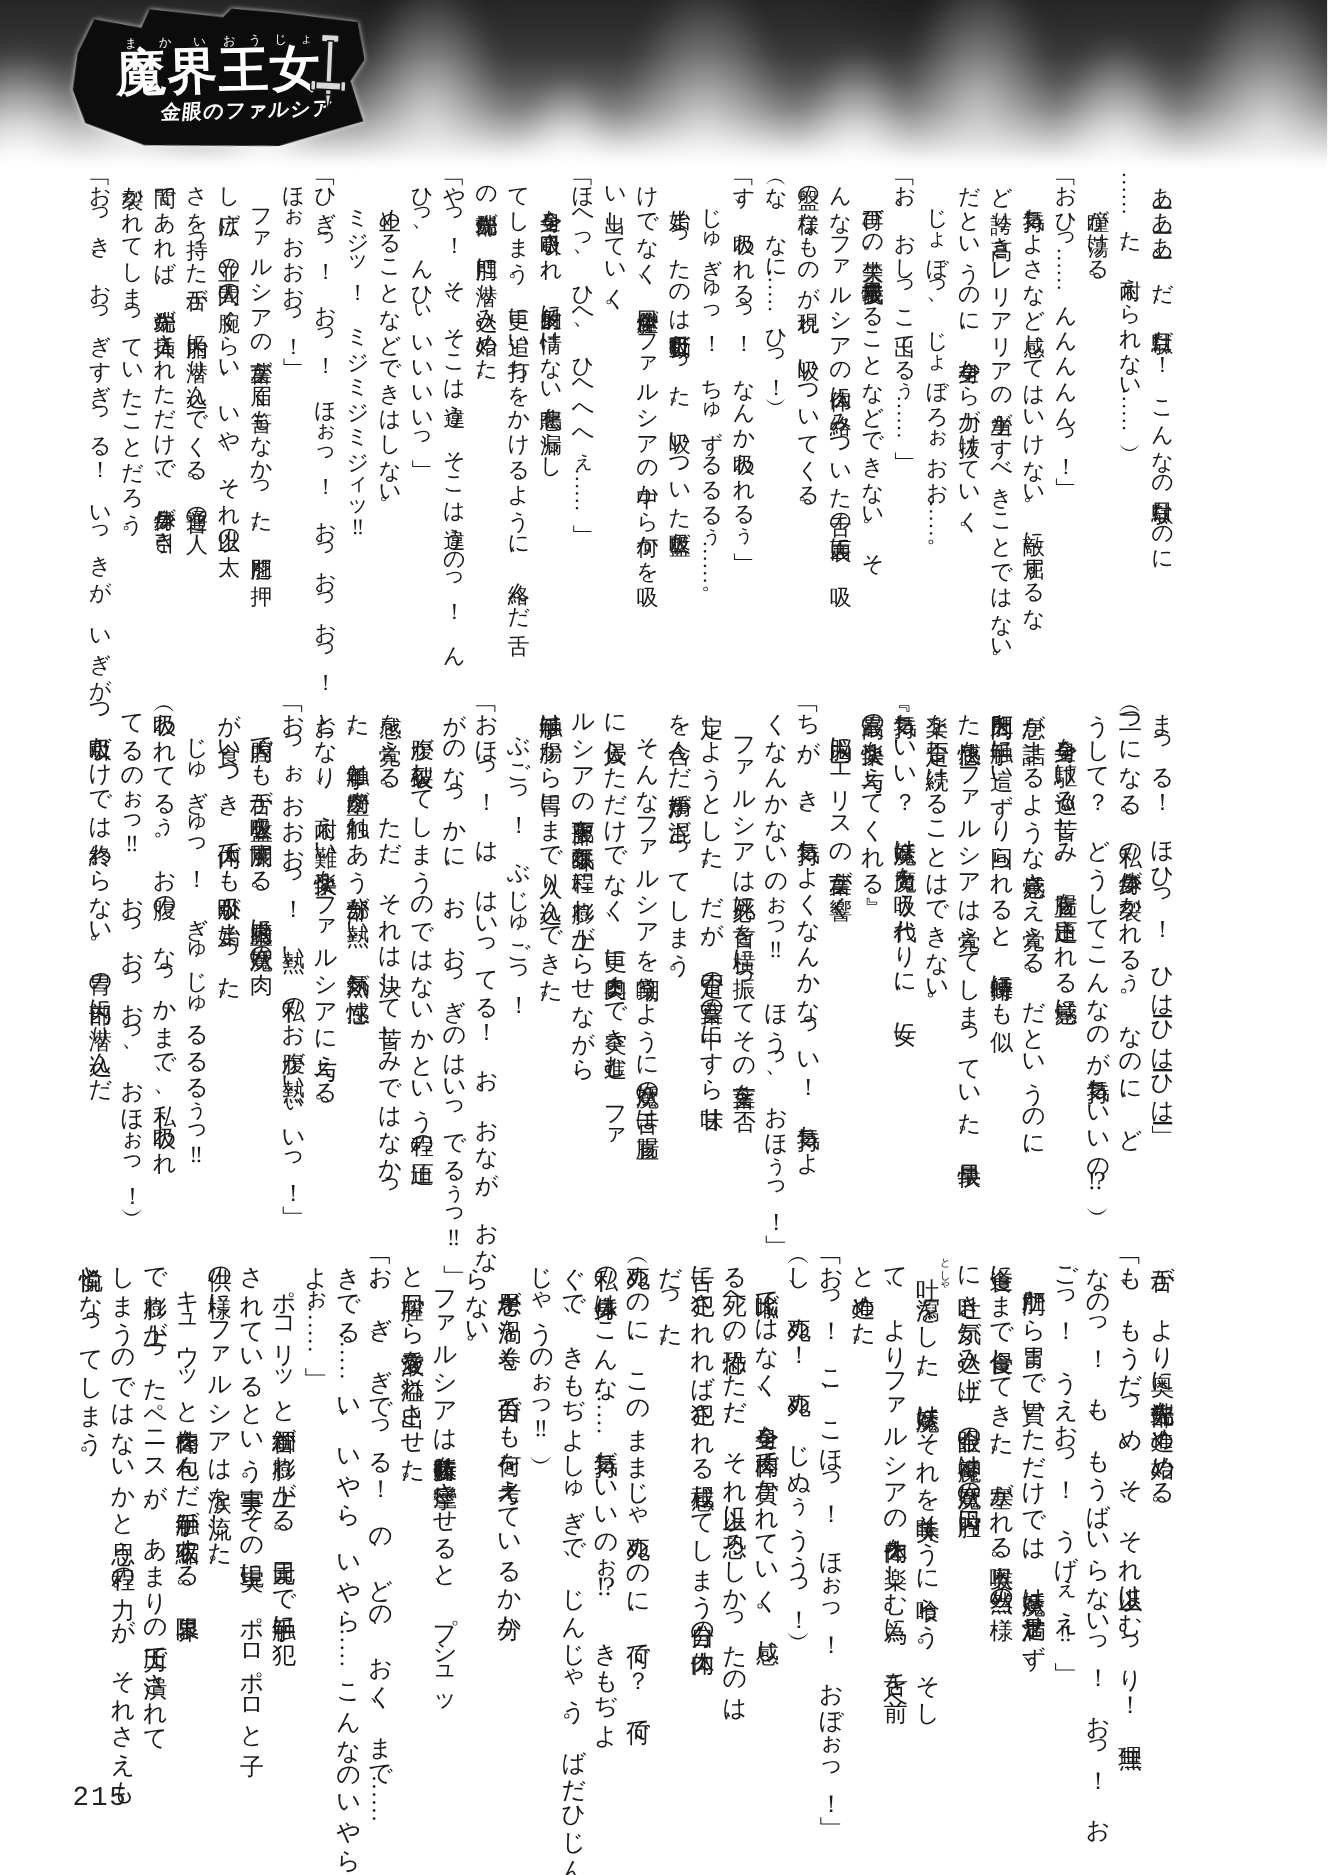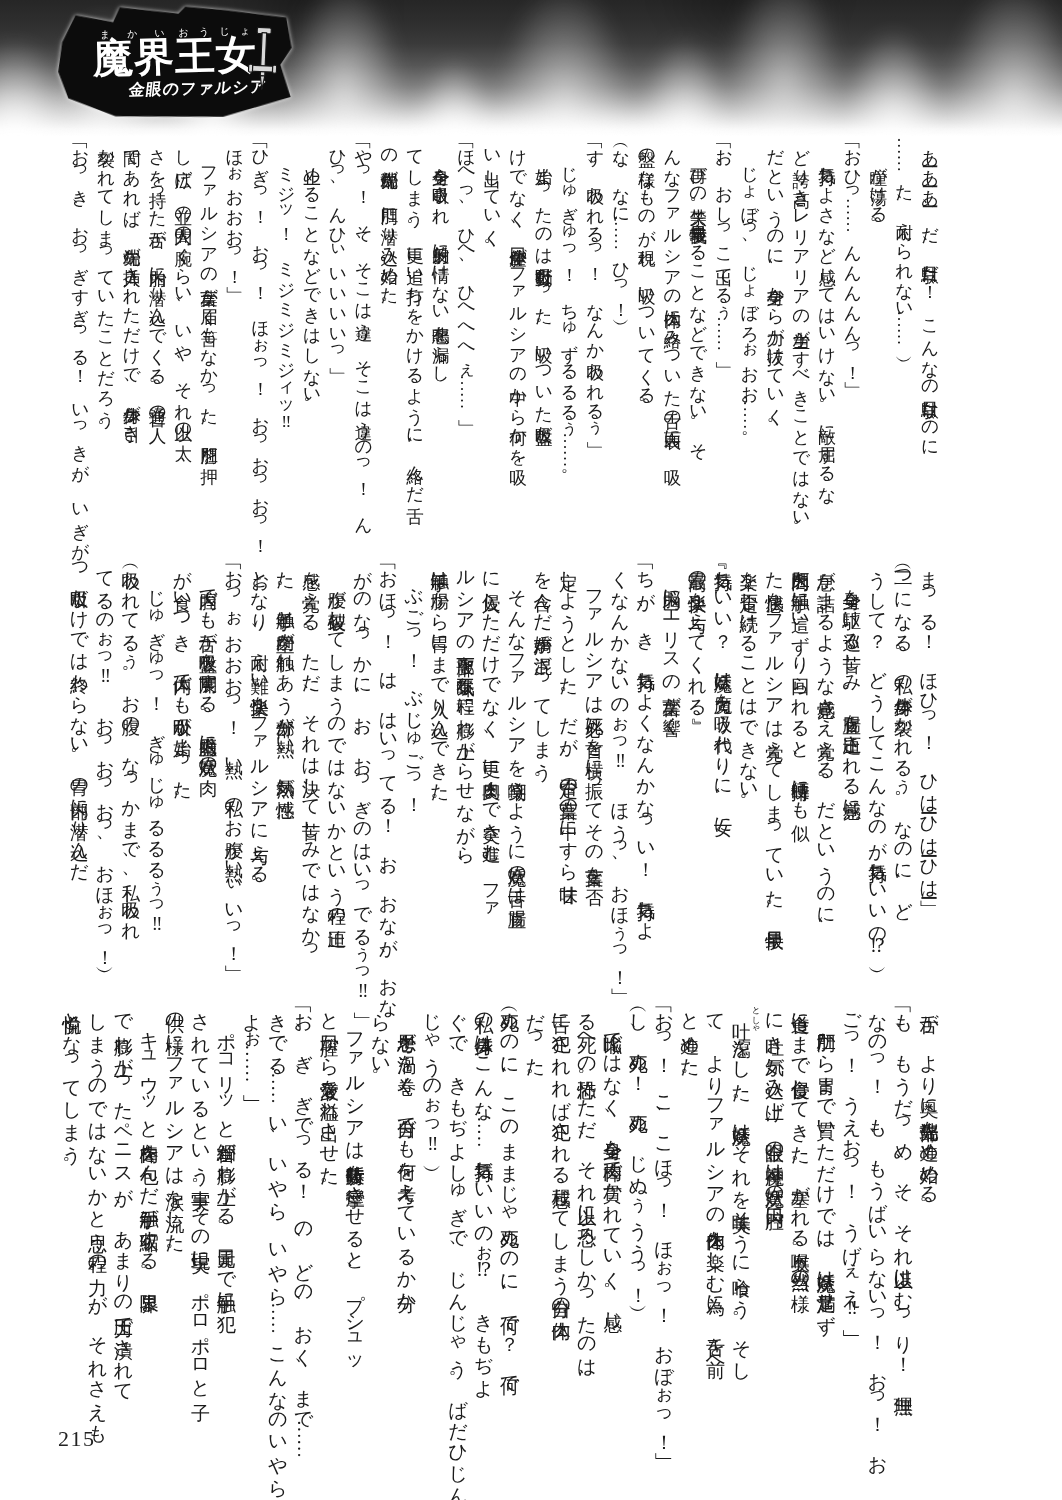--- a/index.html
+++ b/index.html
@@ -102,21 +102,21 @@
     margin: 0; padding: 0;
   }
   .band rt { font-size: 0.45em; }
   #band1 { height: 405px; font-size: 17.6px; }
   #band2 { height: 428px; font-size: 18.6px; margin-top: 16px; }
   #band3 { height: 442px; font-size: 19.2px; margin-top: 14px; }
 
   
   .page-number {
     position: absolute; left: 58px; top: 1426px;
-    font-family: Liberation Serif, serif;
+    font-family: Liberation Mono, monospace;
     font-size: 22px; color: #222222; letter-spacing: 1.5px;
   }
 </style>
 </head>
 <body>
 
 <div class="page">
 
   <header class="smoke-header">
     <div class="smoke-base"></div>

